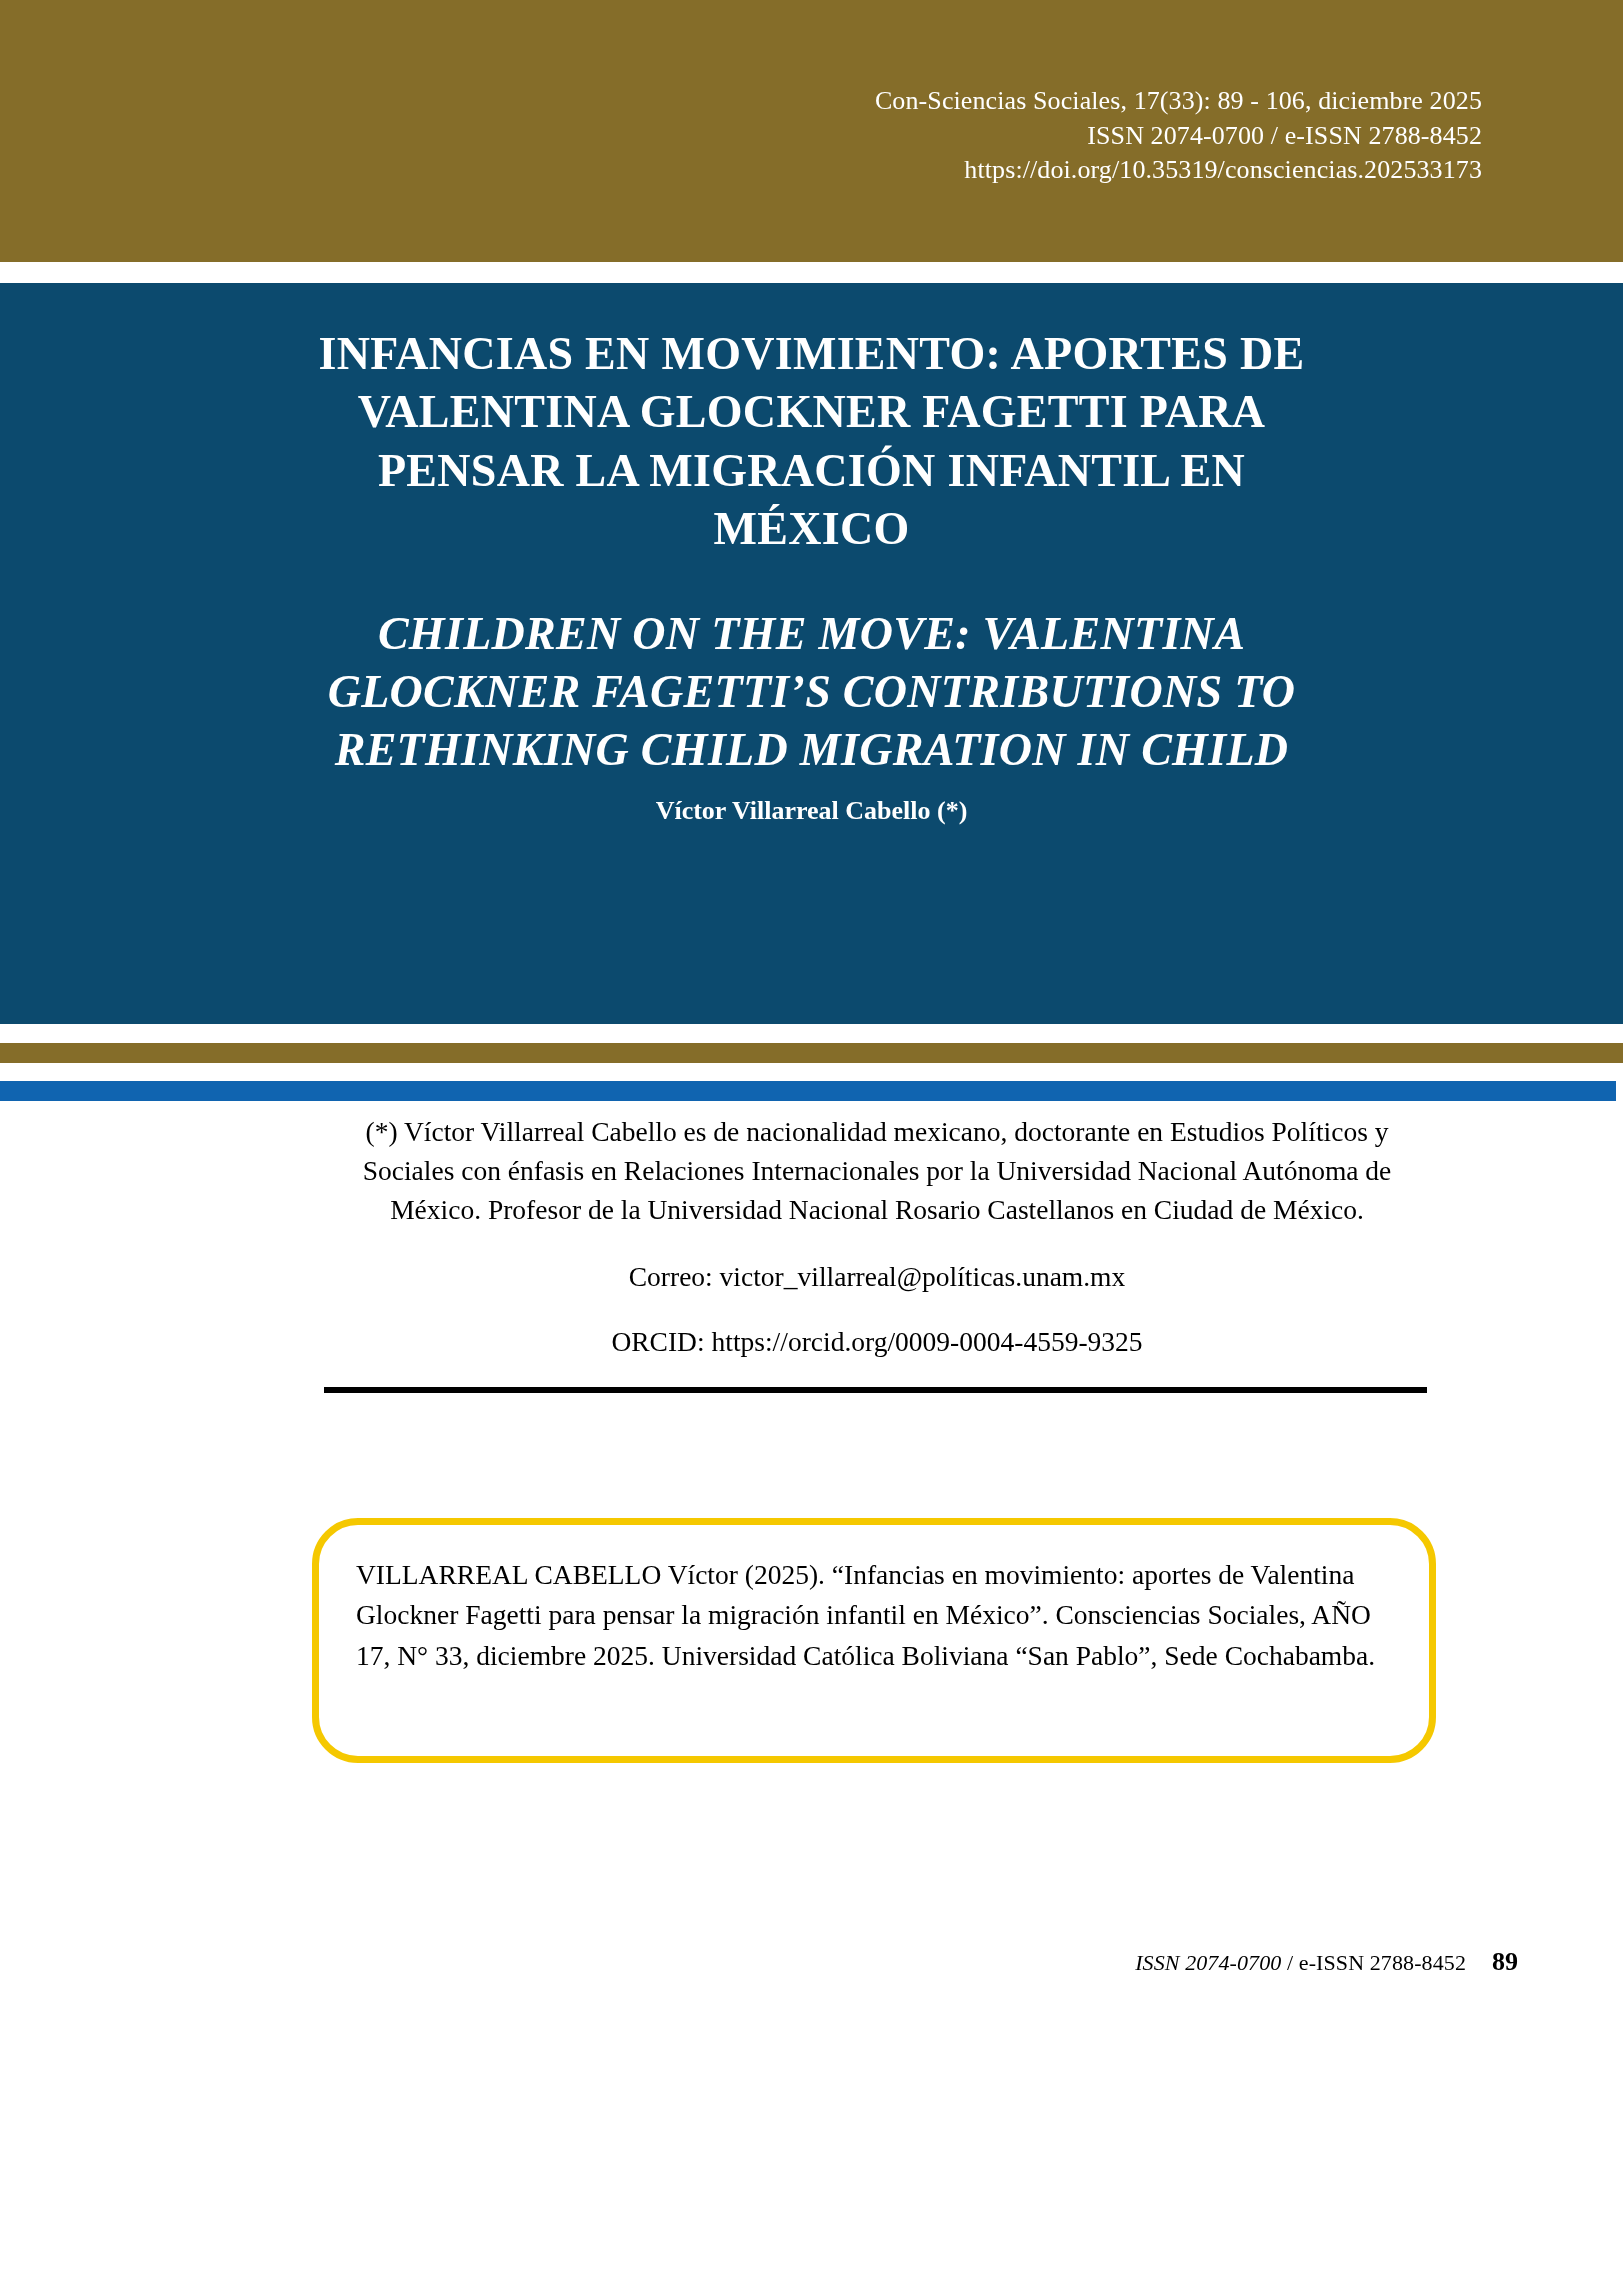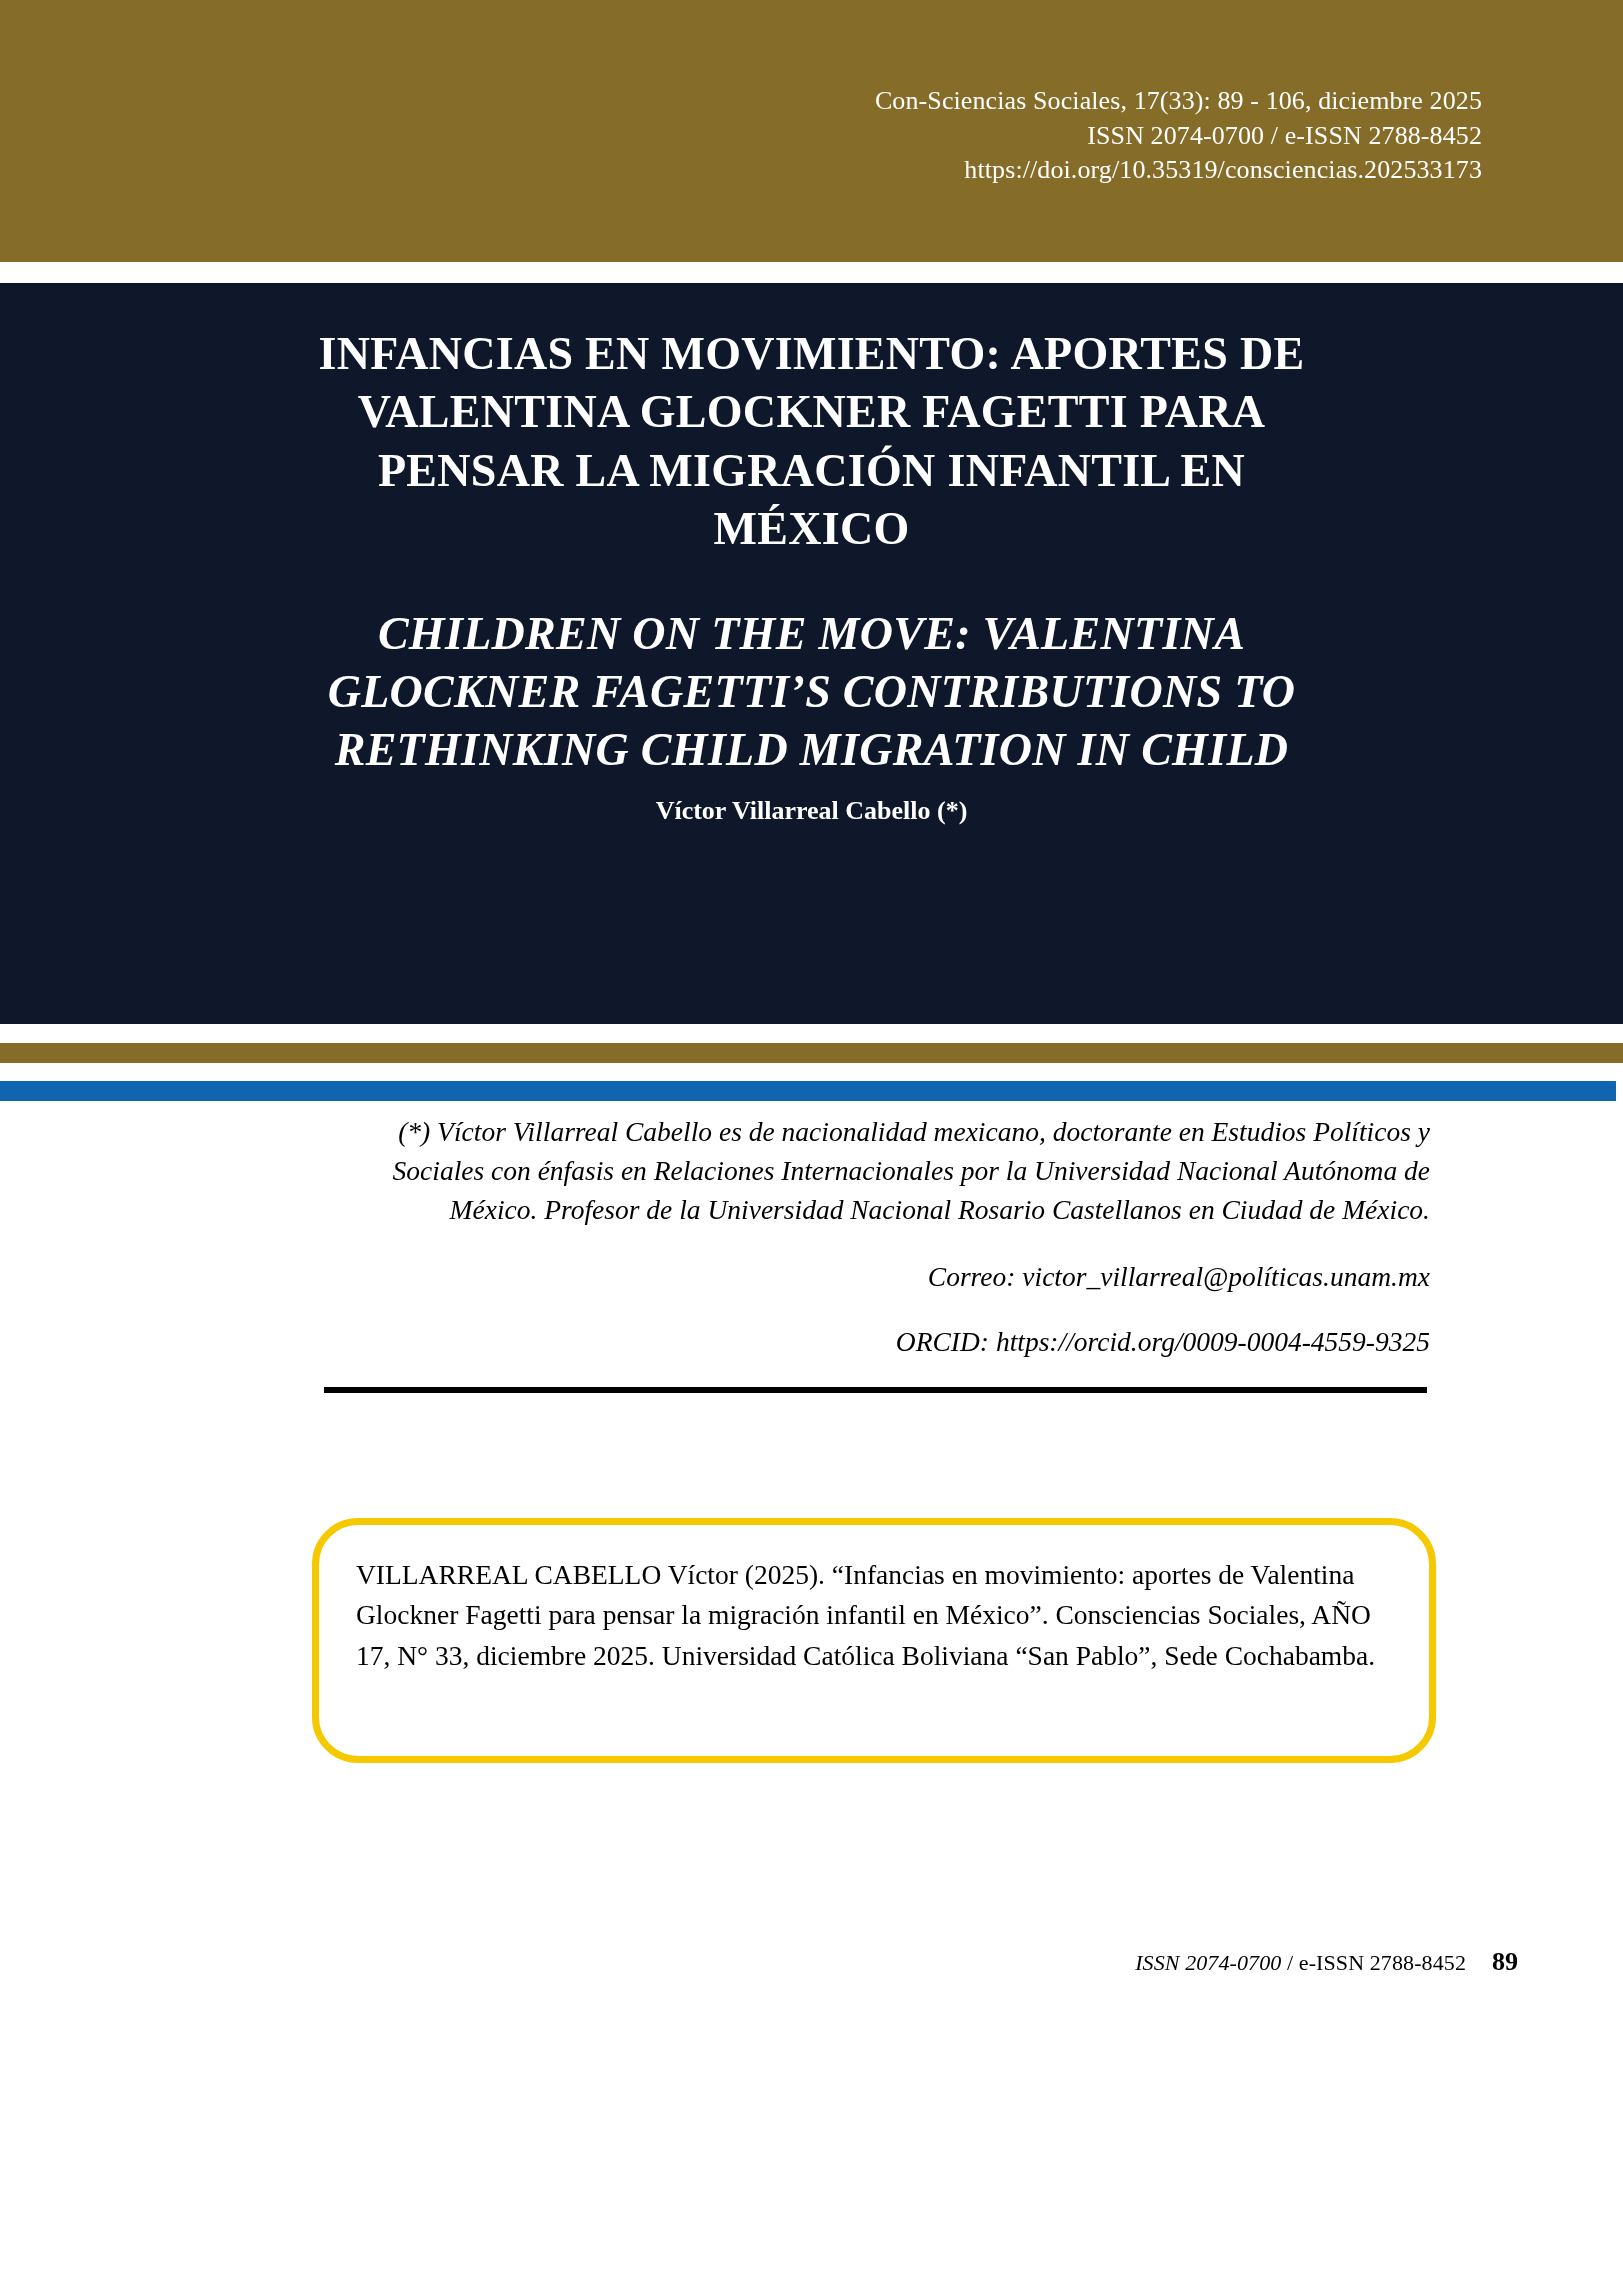--- a/index.html
+++ b/index.html
@@ -37,21 +37,21 @@
     white-space: nowrap;
   }
 
   
   .title-block {
     position: absolute;
     left: 0;
     top: 283px;
     width: 1623px;
     height: 741px;
-    background: #0f172a;
+    background: #0c4a6e;
     box-sizing: border-box;
     padding: 42px 308px 0 308px;
     text-align: center;
   }
   .title-es {
     color: #ffffff;
     font-weight: bold;
     font-size: 46px;
     line-height: 1.27;
     letter-spacing: 0.3px;
@@ -102,22 +102,21 @@
   .section-heading {
     font-weight: bold;
     font-size: 26px;
     line-height: 1.3;
     margin: 0 0 26px 0;
   }
   .para {
     font-size: 27.5px;
     line-height: 1.42;
     margin: 0 0 27.5px 0;
-    text-align: right;
-    font-style: italic;
+    text-align: center;
   }
   .para.tight { margin-bottom: 26px; }
 
   .date-rule-top {
     border-top: 3.3px solid #000000;
     margin: 17px 0 0 0;
     width: 1103px;
   }
   .date-line {
     font-size: 27.5px;

